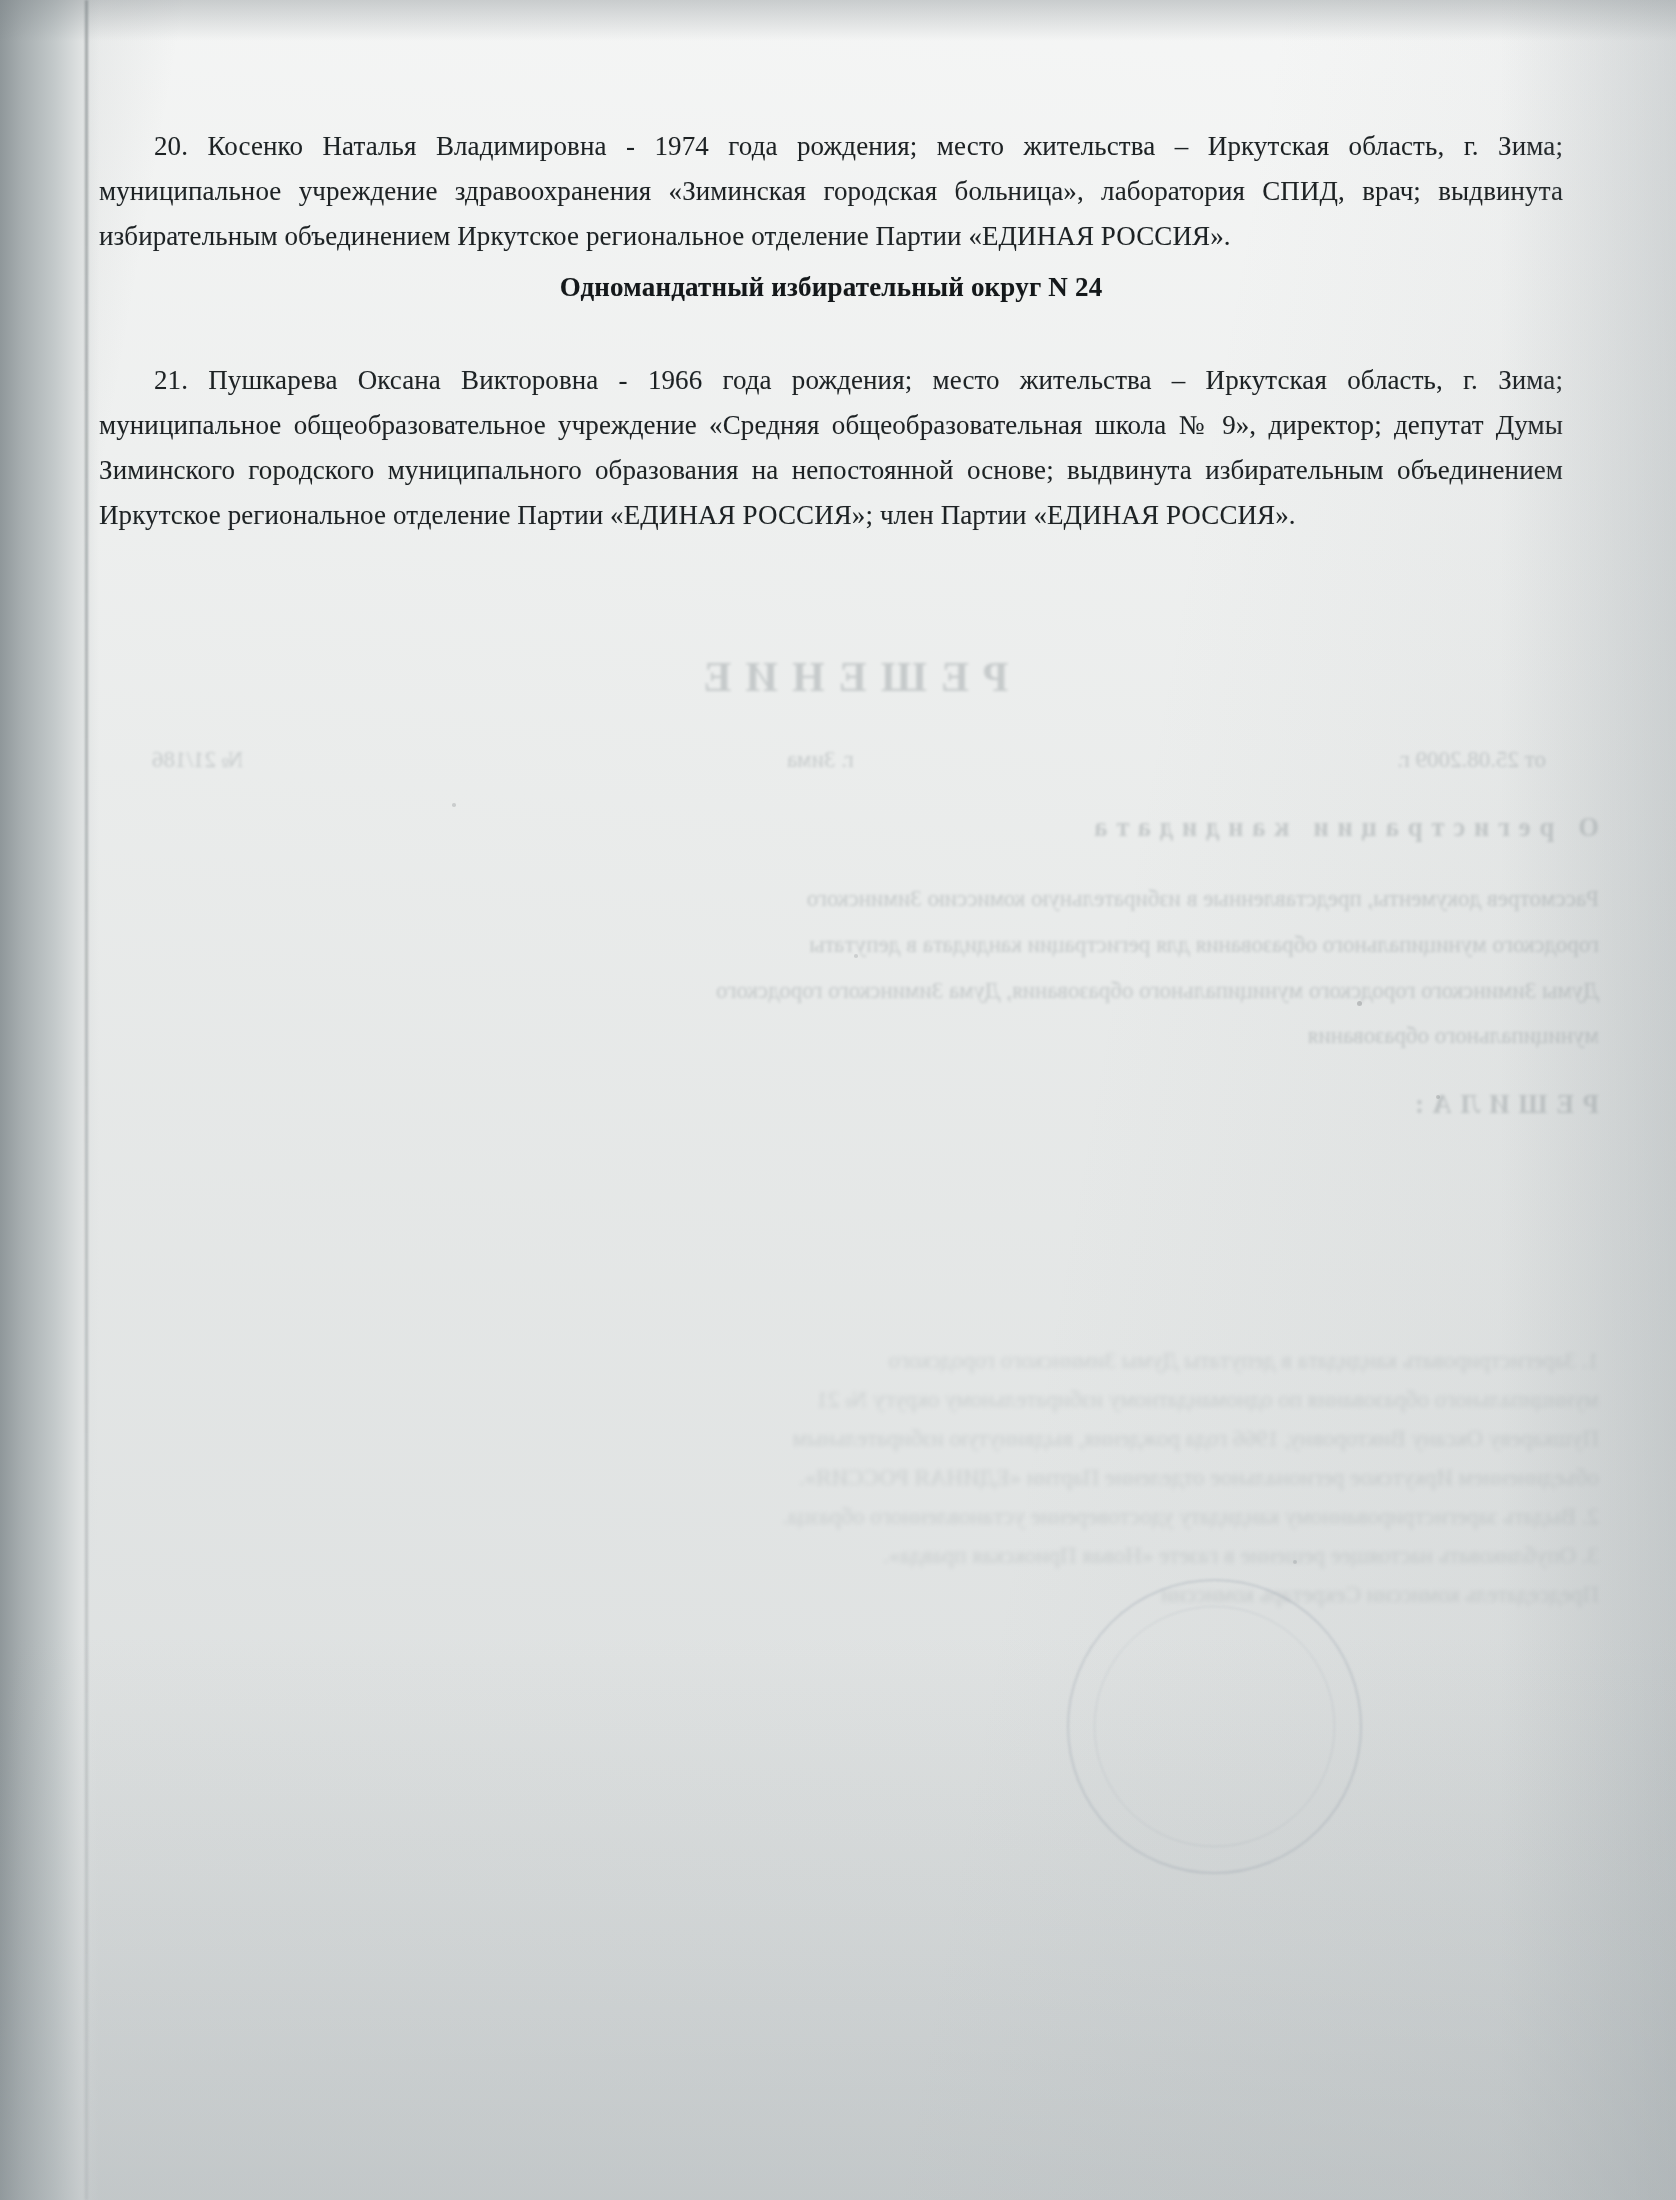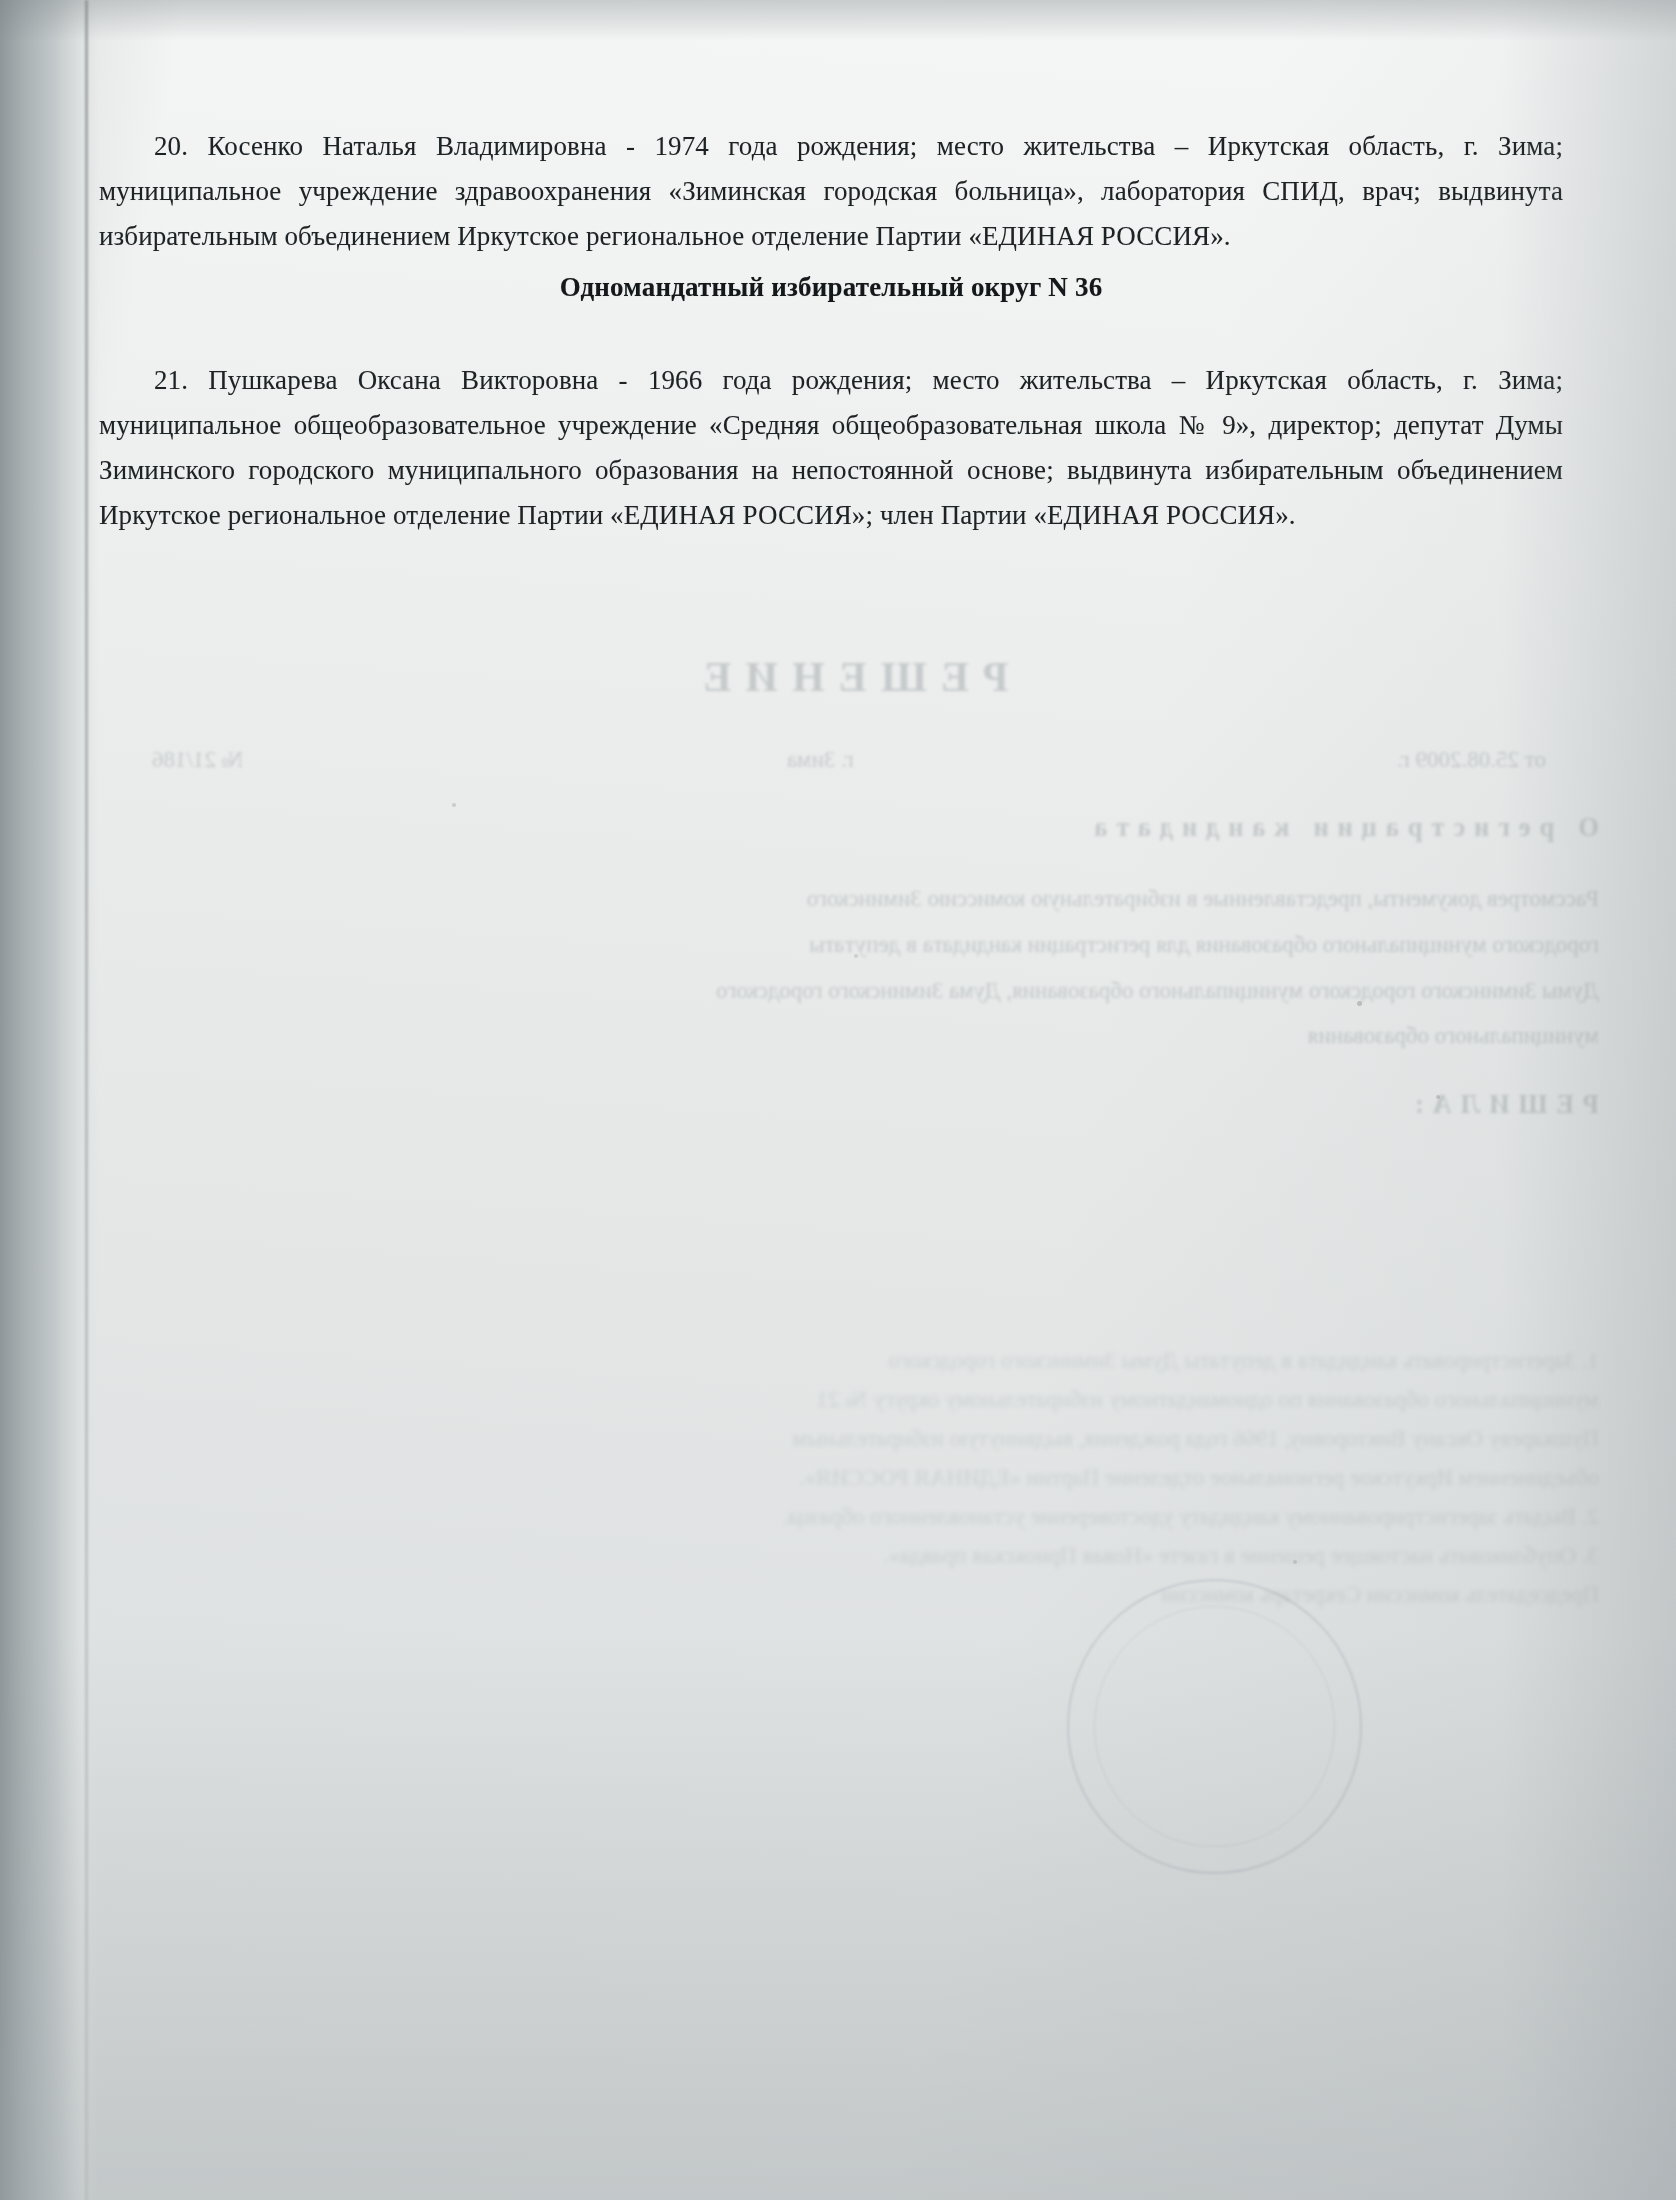--- a/index.html
+++ b/index.html
@@ -208,21 +208,21 @@
     <div class="g-line">объединением Иркутское региональное отделение Партии «ЕДИНАЯ РОССИЯ».</div>
     <div class="g-line">2. Выдать зарегистрированному кандидату удостоверение установленного образца.</div>
     <div class="g-line">3. Опубликовать настоящее решение в газете «Новая Приокская правда».</div>
     <div class="g-line">Председатель комиссии                                    Секретарь комиссии</div>
   </div>
 
   <div class="stamp"></div>
 
   <div class="content">
     <p class="para">20. Косенко Наталья Владимировна - 1974 года рождения; место жительства – Иркутская область, г. Зима; муниципальное учреждение здравоохранения «Зиминская городская больница», лаборатория СПИД, врач; выдвинута  избирательным объединением Иркутское региональное отделение Партии «ЕДИНАЯ РОССИЯ».</p>
-    <h2 class="section">Одномандатный избирательный округ N 36</h2>
+    <h2 class="section">Одномандатный избирательный округ N 24</h2>
     <p class="para second">21. Пушкарева Оксана Викторовна - 1966 года рождения; место жительства – Иркутская область, г. Зима; муниципальное общеобразовательное учреждение «Средняя общеобразовательная школа № 9», директор; депутат Думы Зиминского городского муниципального образования на непостоянной основе; выдвинута  избирательным объединением Иркутское региональное отделение Партии «ЕДИНАЯ РОССИЯ»; член Партии «ЕДИНАЯ РОССИЯ».</p>
   </div>
 
   <div class="speck" style="left:1357px; top:1001px; width:5.3px; height:5.3px; opacity:.55;"></div>
   <div class="speck" style="left:1436px; top:1095px; width:4.4px; height:4.4px; opacity:.45;"></div>
   <div class="speck" style="left:452px; top:803px; width:3.5px; height:3.5px; opacity:.4;"></div>
   <div class="speck" style="left:854px; top:954px; width:3.5px; height:3.5px; opacity:.35;"></div>
   <div class="speck" style="left:1293px; top:1560px; width:4.4px; height:4.4px; opacity:.35;"></div>
 
   <div class="right-shade"></div>

